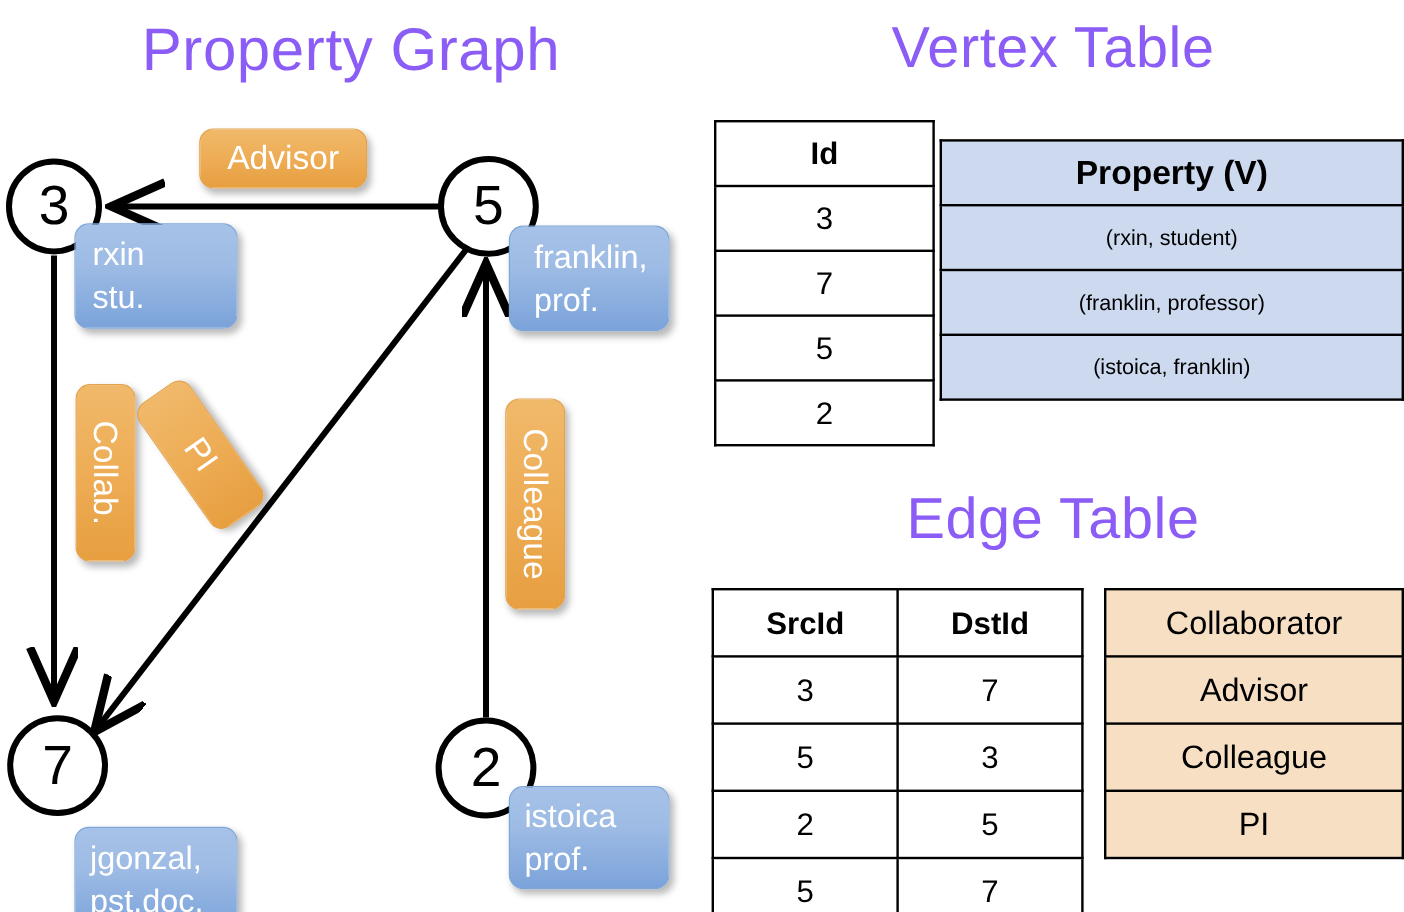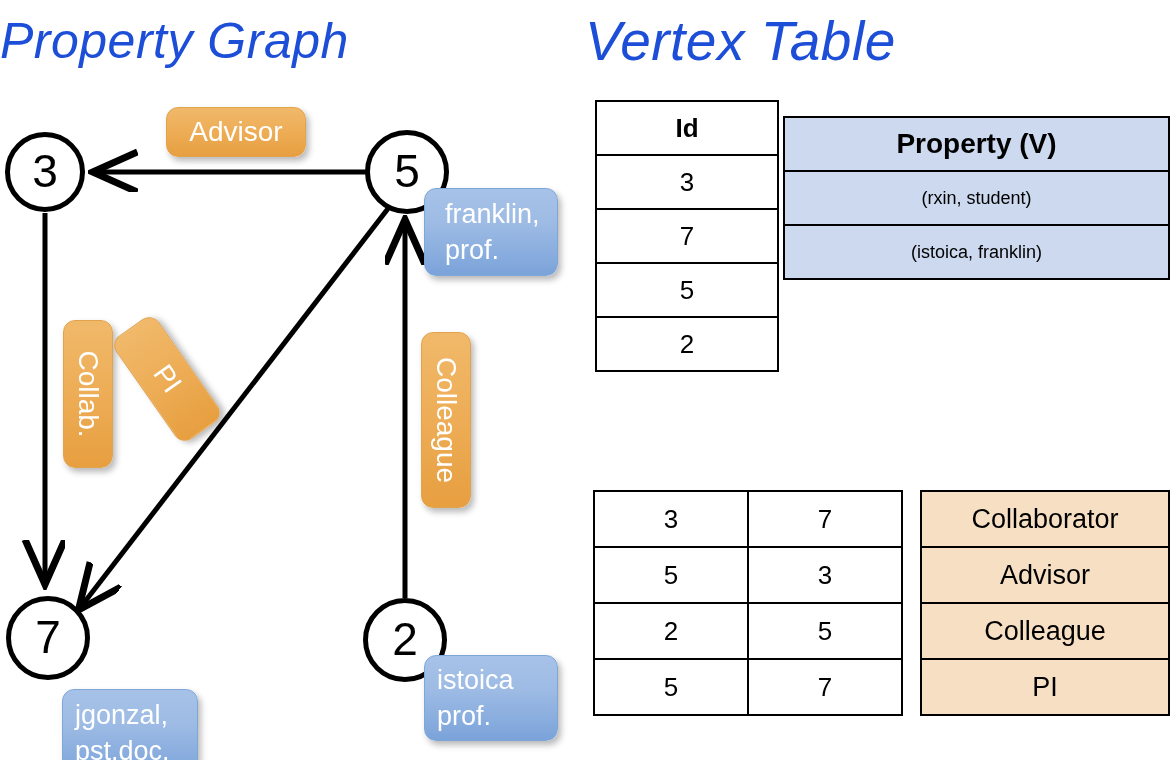--- a/index.html
+++ b/index.html
@@ -17,33 +17,33 @@
     color: #000000;
   }
 
   .panel { position: absolute; }
 
   
   .big-title {
     position: absolute;
     font-family: "Liberation Sans", sans-serif;
     font-weight: 300;
-    color: #1d4ed8;
+    color: #8b5cf6;
     letter-spacing: 0.5px;
     white-space: nowrap;
-    font-style: italic;
+    text-align: center;
   }
   #title-property-graph {
     left: 0; top: 12px; width: 585px;
     font-size: 50px;
     line-height: 58px;
   }
   #title-vertex-table {
     left: 585px; top: 12px; width: 585px;
-    font-size: 55px;
+    font-size: 48px;
     line-height: 58px;
   }
   #title-edge-table {
     left: 585px; top: 404px; width: 585px;
     font-size: 48px;
     line-height: 58px;
   }
 
   
   #graph-area {
@@ -175,20 +175,24 @@
   <div class="node-circle" style="left:365px; top:130px; width:84px; height:84px;">
     <span class="node-label">5</span>
   </div>
   <div class="node-circle" style="left:6px; top:596px; width:84px; height:84px;">
     <span class="node-label">7</span>
   </div>
   <div class="node-circle" style="left:363px; top:598px; width:84px; height:84px;">
     <span class="node-label">2</span>
   </div>
 
+  <div class="chip chip-blue" style="left:62px; top:186px; width:136px; height:88px; padding-left:14px;">
+    <span class="chip-text" style="font-size:27px; line-height:36px;">rxin
+stu.</span>
+  </div>
 
   <div class="chip chip-blue" style="left:424px; top:188px; width:134px; height:88px; padding-left:20px;">
     <span class="chip-text" style="font-size:27px; line-height:36px;">franklin,
 prof.</span>
   </div>
 
   <div class="chip chip-blue" style="left:62px; top:653px; width:136px; height:88px; padding-left:12px;margin-top:36px;">
     <span class="chip-text" style="font-size:27px; line-height:36px;">jgonzal,
 pst.doc.</span>
   </div>
@@ -243,31 +247,39 @@
 
   <table class="grid" id="vertex-prop-table" style="left:198px; top:116px;">
     <tbody>
         <tr>
       <th>Property (V)</th>
     </tr>
     <tr>
       <td>(rxin, student)</td>
     </tr>
     <tr>
+      <td>(franklin, professor)</td>
+    </tr>
+    <tr>
       <td>(istoica, franklin)</td>
     </tr>
   </tbody>
     </table>
 </div>
 
 <div class="panel" style="left:585px; top:390px; width:585px; height:370px;">
 
+  <div class="big-title" id="title-edge-table" style="left:0; top:14px;">Edge Table</div>
 
   <table class="grid" id="edge-ids-table" style="left:8px; top:100px;">
     <tbody>
+        <tr>
+      <th>SrcId</th>
+      <th>DstId</th>
+    </tr>
     <tr>
       <td>3</td>
       <td>7</td>
     </tr>
     <tr>
       <td>5</td>
       <td>3</td>
     </tr>
     <tr>
       <td>2</td>

